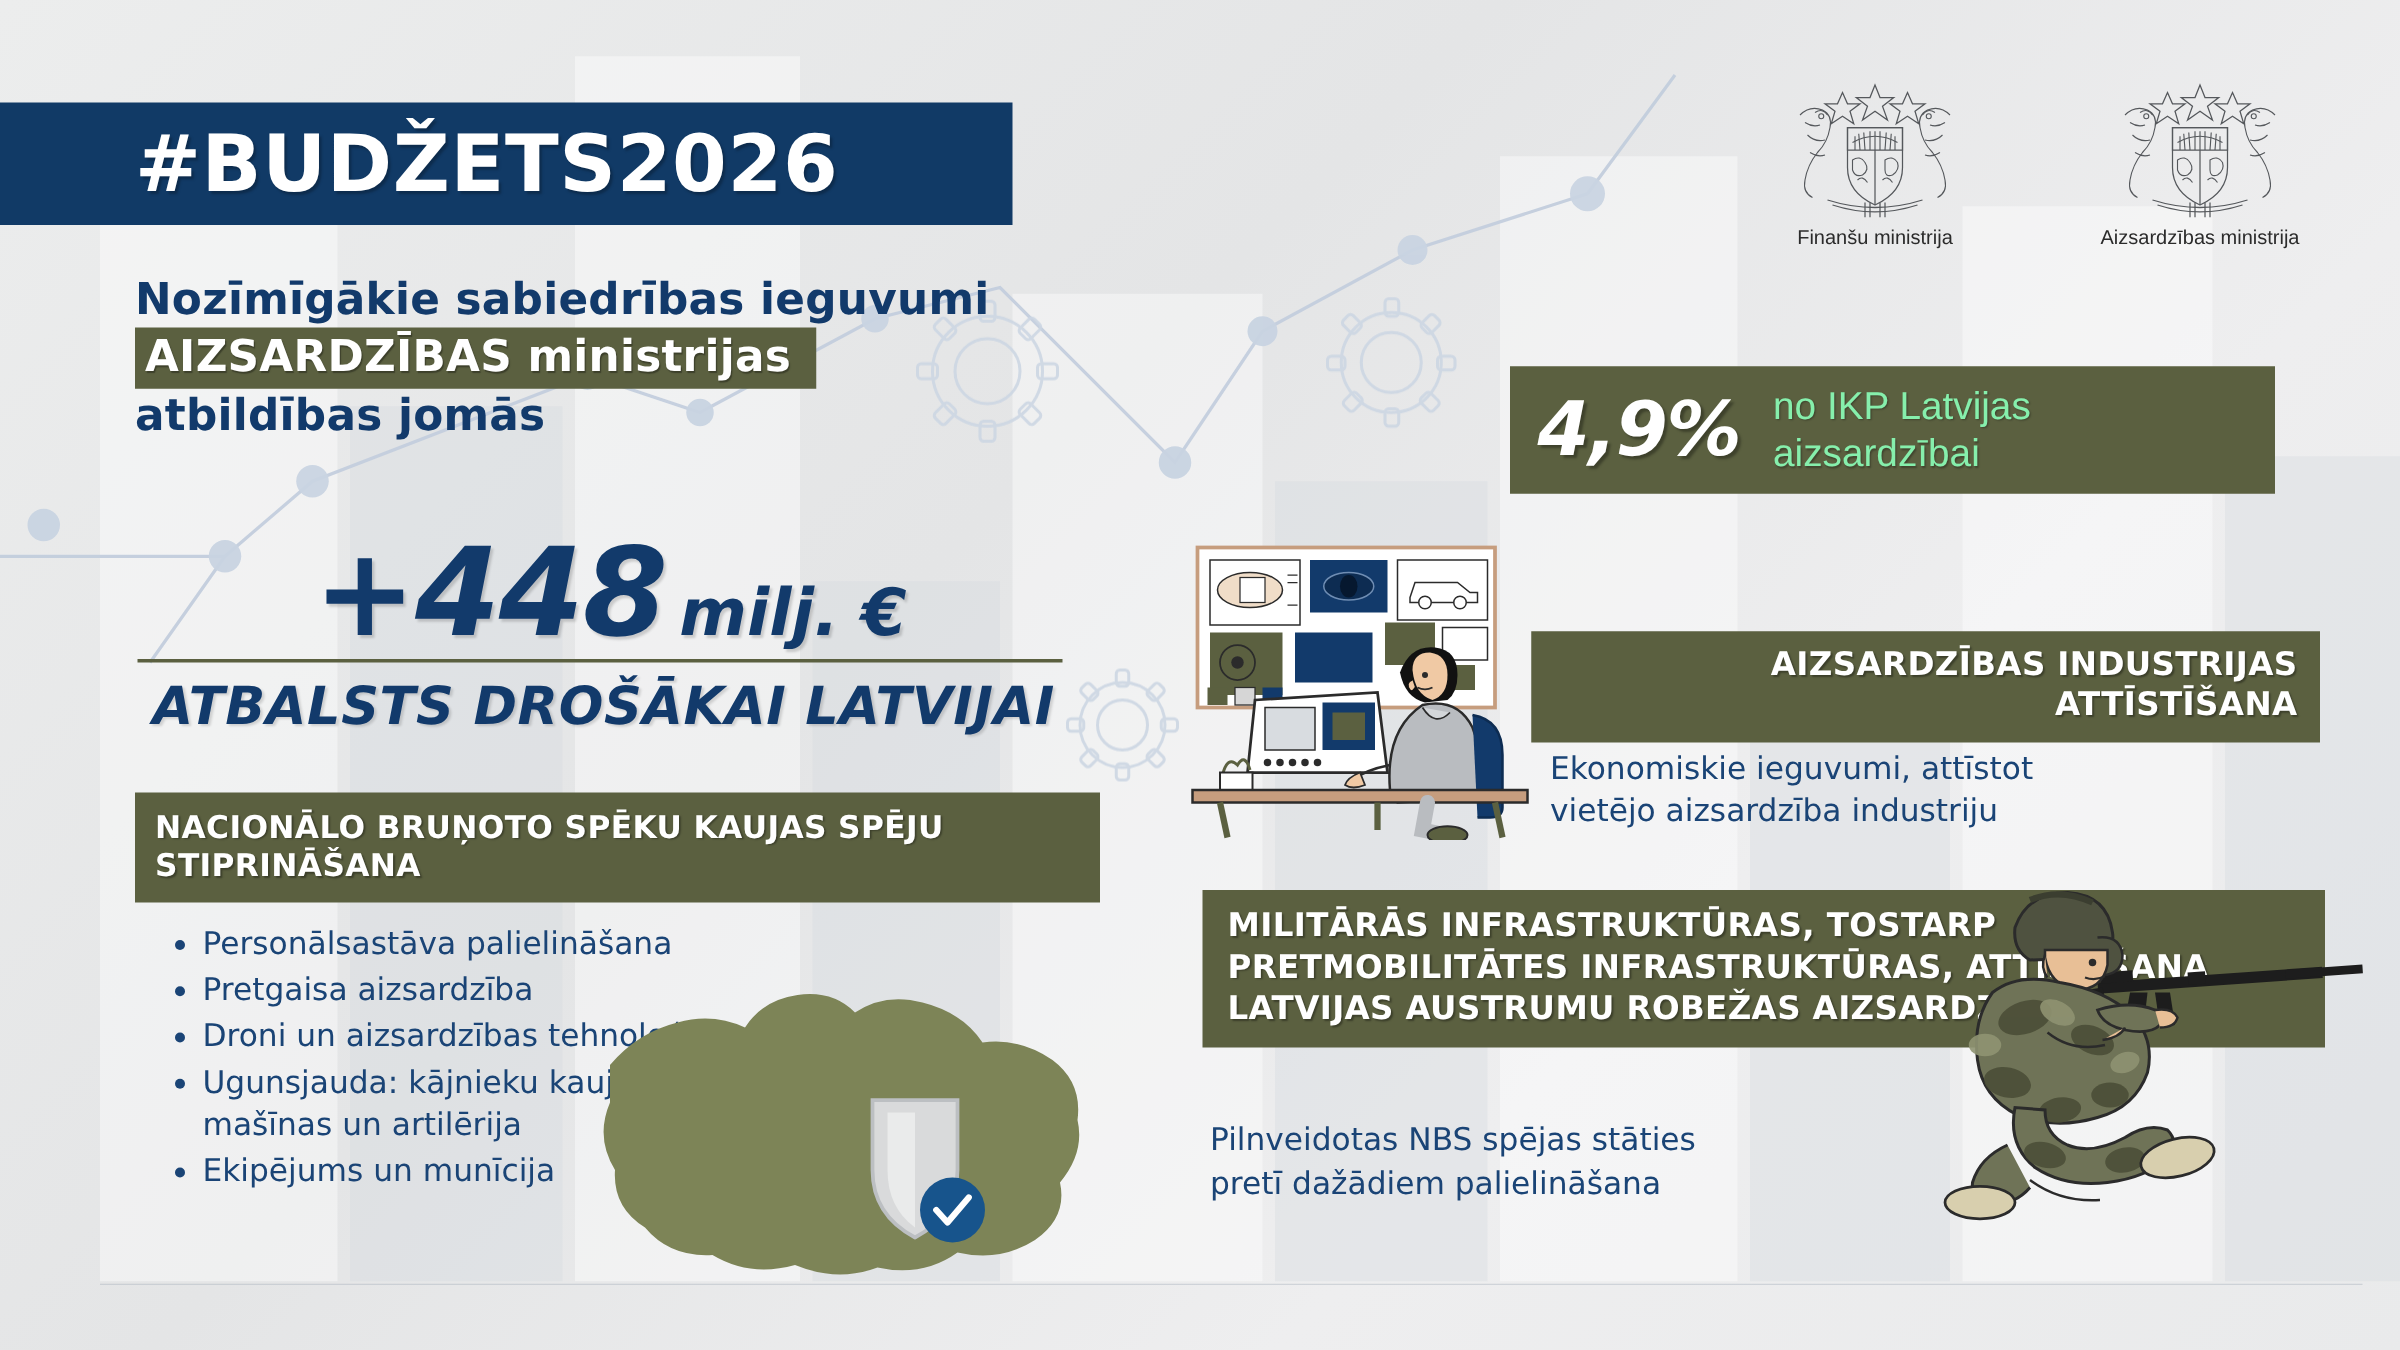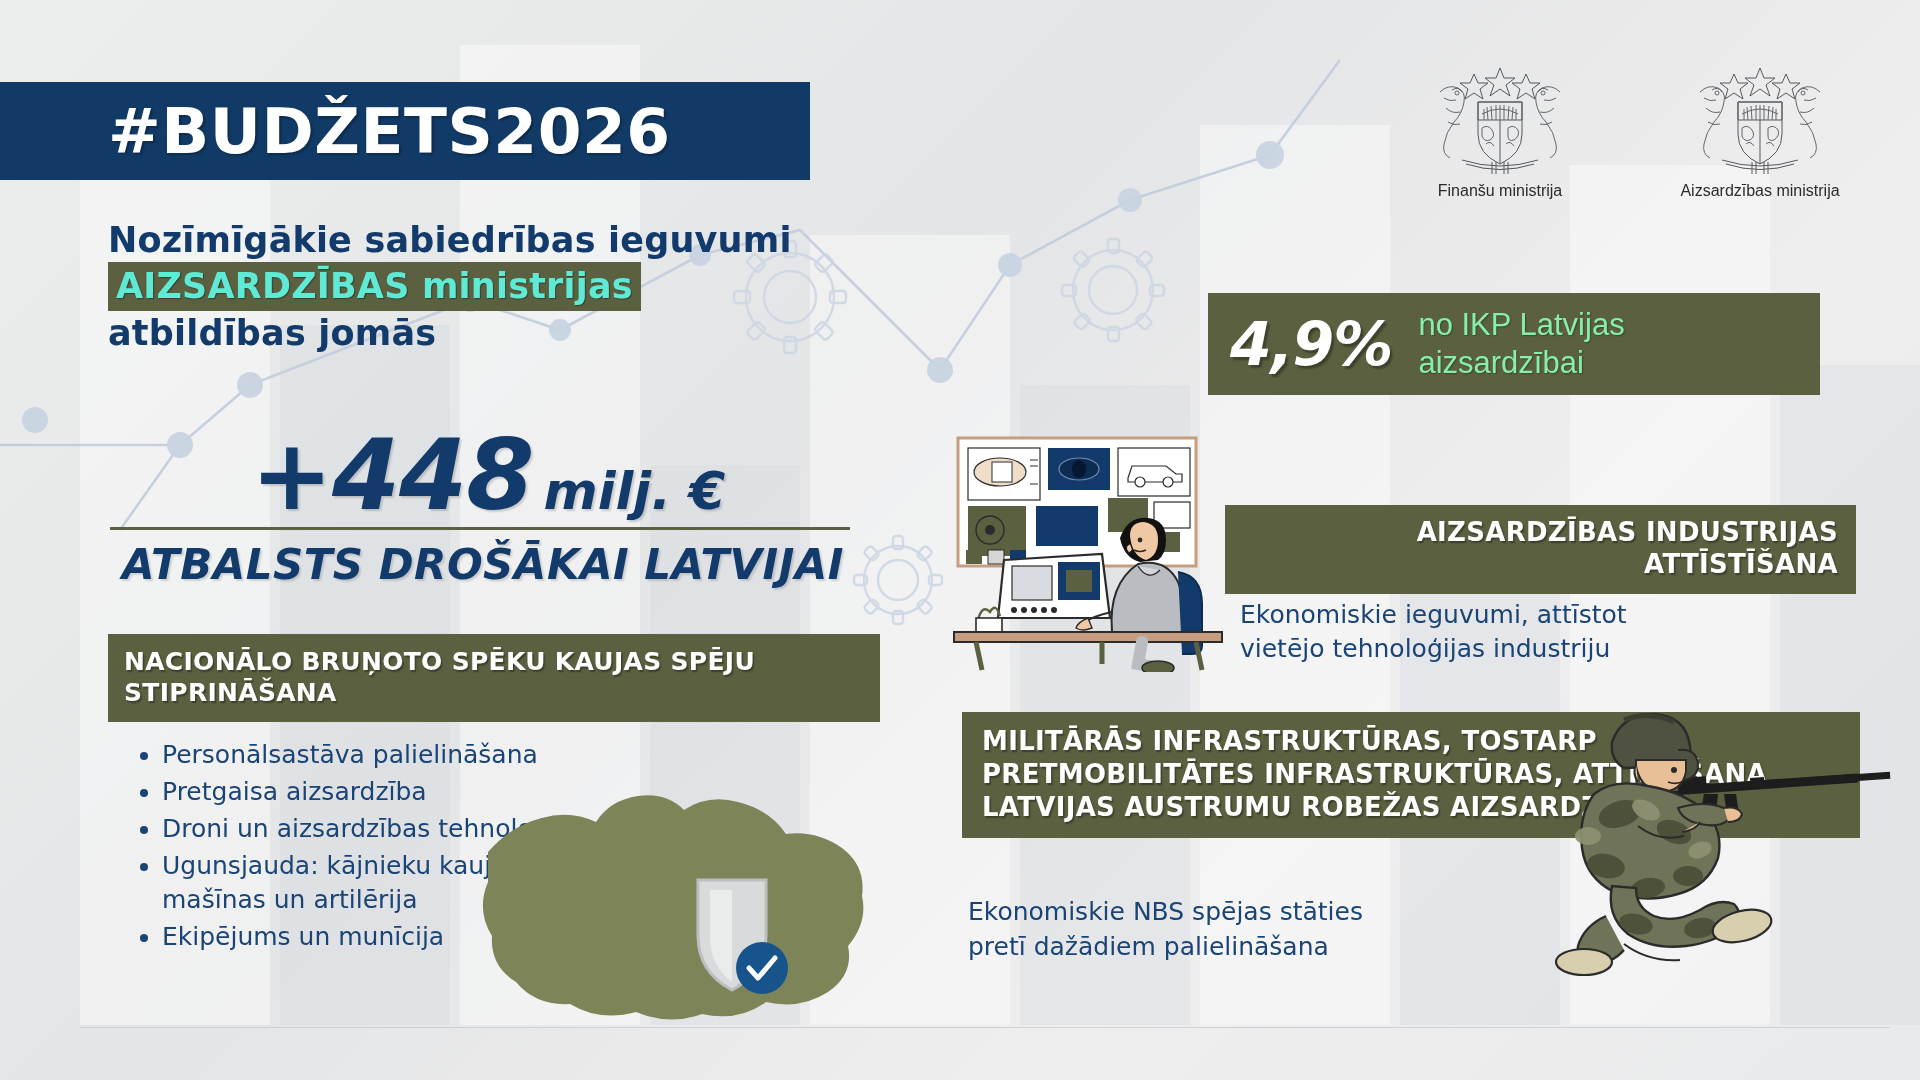--- a/index.html
+++ b/index.html
@@ -94,22 +94,22 @@
   .subtitle .line {
     font-size: 35px;
     font-weight: bold;
     color: #123a6b;
     line-height: 1.26;
     letter-spacing: 0.2px;
   }
   .subtitle .hl {
     display: inline-block;
     background: #5b6040;
-    color: #5eead4;
-    padding: 2px 8px 3px 8px;
+    color: #ffffff;
+    padding: 2px 20px 3px 8px;
     text-shadow: 1px 1px 1px rgba(0,0,0,0.35);
   }
   .subtitle .hl b { font-weight: bold; }
 
   .big-figure {
     position: absolute;
     left: 108px;
     top: 418px;
     width: 760px;
     text-align: center;
@@ -572,26 +572,26 @@
       <path d="M150,210 L150,232" stroke="#5b6040" stroke-width="5"></path>
 
       <path d="M190,210 L186,232 L206,236" stroke="#b9bcc0" stroke-width="12" fill="none" stroke-linecap="round"></path>
       <ellipse cx="206" cy="236" rx="16" ry="7" fill="#5b6040" stroke="#2b2b2b" stroke-width="1.6"></ellipse>
     </svg>
   </div>
 
   <div class="green-box box-industry">AIZSARDZĪBAS INDUSTRIJAS ATTĪSTĪŠANA</div>
   <div class="industry-text">
     <div>Ekonomiskie ieguvumi, attīstot</div>
-    <div>vietējo tehnoloģijas industriju</div>
+    <div>vietējo aizsardzība industriju</div>
   </div>
 
   <div class="green-box box-infra">MILITĀRĀS INFRASTRUKTŪRAS, TOSTARP PRETMOBILITĀTES INFRASTRUKTŪRAS, ATTĪSTĪŠANA LATVIJAS AUSTRUMU ROBEŽAS AIZSARDZĪBAI</div>
   <div class="infra-text">
-    <div>Ekonomiskie NBS spējas stāties</div>
+    <div>Pilnveidotas NBS spējas stāties</div>
     <div>pretī dažādiem palielināšana</div>
   </div>
 
   <div class="illus illus-sol">
     <svg width="380" height="300" viewBox="0 0 380 300">
 
       <g>
         <rect x="150" y="96" width="180" height="9" fill="#1d1d1d" transform="rotate(-4 150 96)"></rect>
         <rect x="300" y="86" width="62" height="7" fill="#1d1d1d" transform="rotate(-4 300 86)"></rect>
         <path d="M196,104 L208,104 L212,130 L200,132 Z" fill="#1d1d1d"></path>

